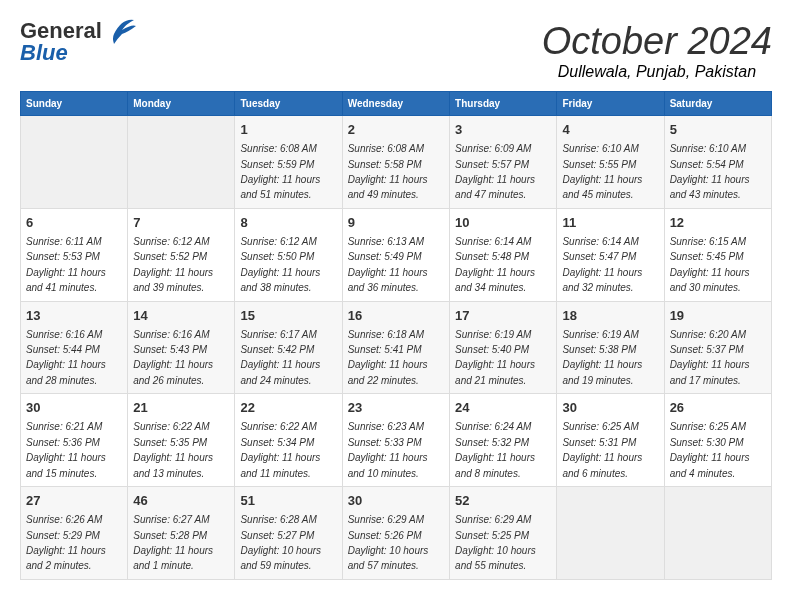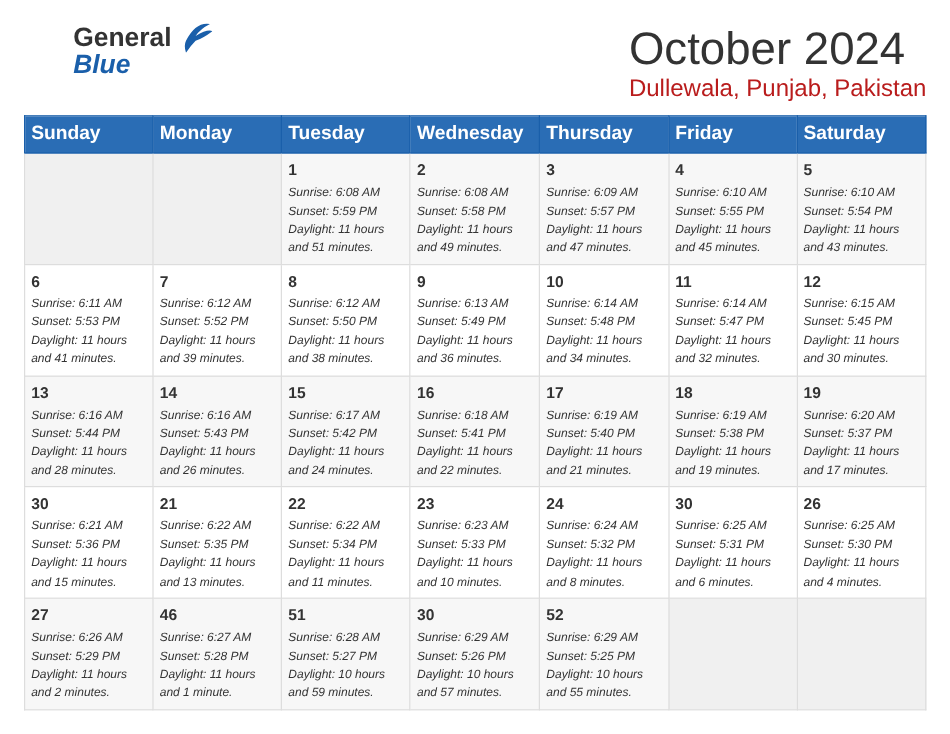--- a/index.html
+++ b/index.html
@@ -28,42 +28,43 @@
       line-height: 1;
     }
     .logo-blue {
       font-size: 22px;
       font-weight: bold;
       color: #1a5faa;
       line-height: 1;
       font-style: italic;
     }
     .title-block {
-      text-align: left;
+      text-align: center;
+      font-style: italic;
     }
     .month-title {
       font-size: 38px;
       color: #333;
       font-weight: normal;
     }
     .location {
-      font-size: 20px;
-      color: #b91c1c;
+      font-size: 16px;
+      color: #000000;
     }
     table {
       width: 100%;
       border-collapse: collapse;
       font-size: 11px;
     }
     thead tr th {
       background-color: #2a6db5;
       color: #fff;
       text-align: left;
       padding: 6px 5px;
-      font-size: 16px;
+      font-size: 10px;
       border: 1px solid #1a5faa;
     }
     tbody tr td {
       vertical-align: top;
       padding: 5px 5px;
       border: 1px solid #ddd;
       width: 108px;
       min-height: 70px;
       background: #fff;
       color: #333;
@@ -88,21 +89,21 @@
     }
     .empty-cell {
       background: #f0f0f0 !important;
     }
   </style>
 </head>
 <body>
 
 <div class="header">
   <div class="logo">
-    <div style="display:flex; align-items:flex-start;margin-left:41px;">
+    <div style="display:flex; align-items:flex-start;">
       <div style="line-height:1.1;">
         <span class="logo-general">General</span><br>
         <span class="logo-blue">Blue</span>
       </div>
       <div style="margin-left:2px; margin-top:-4px;">
         <svg width="32" height="28" viewBox="0 0 32 28">
           <path d="M10 18 Q18 2 30 4 Q22 8 18 14 Q28 8 32 10 Q24 16 18 18 Q14 22 10 28 Q8 22 10 18Z" fill="#1a5faa"></path>
         </svg>
       </div>
     </div>

